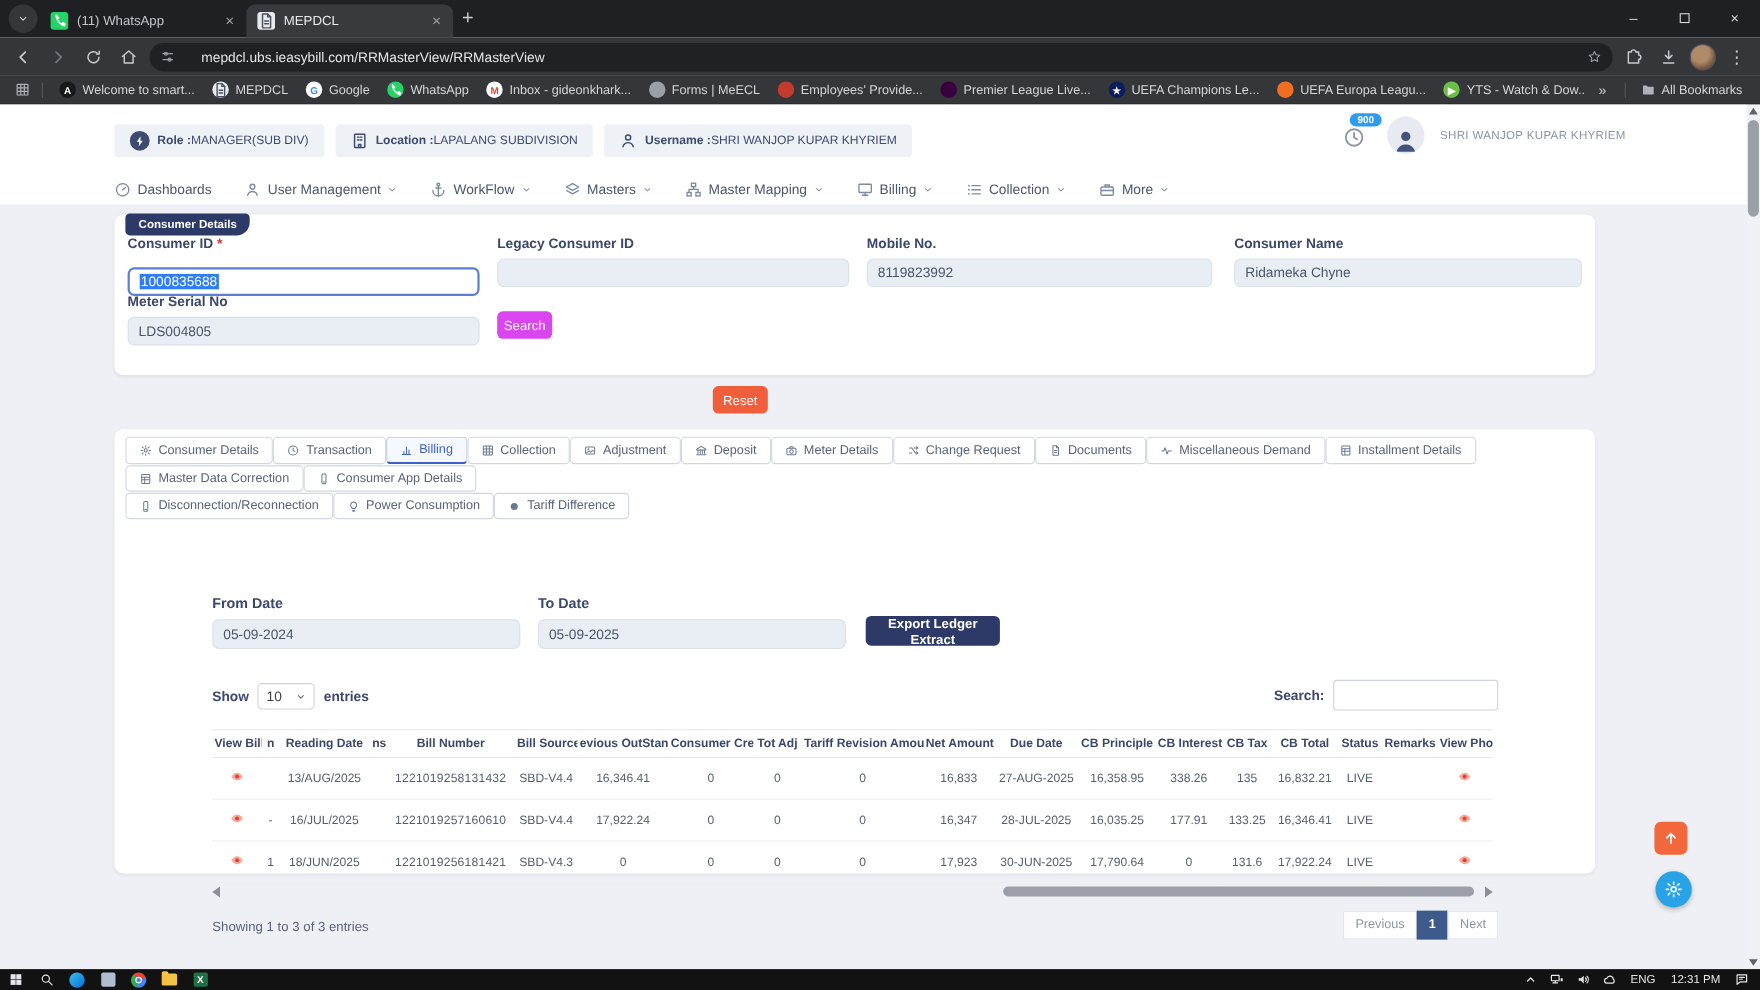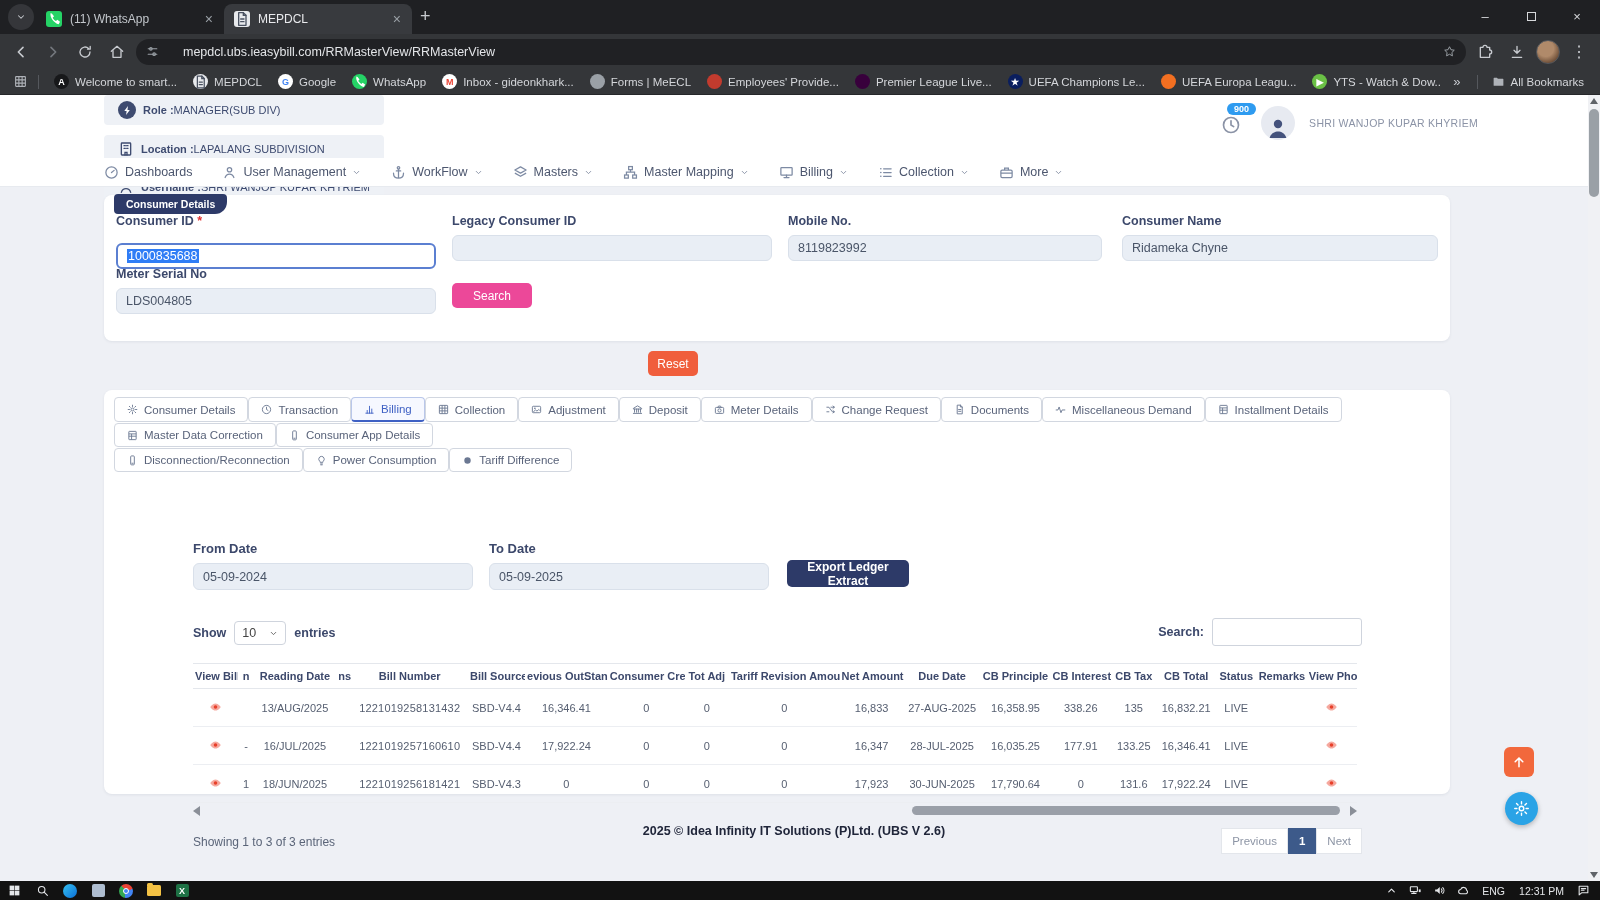--- a/index.html
+++ b/index.html
@@ -38,21 +38,21 @@
   .bm { display:flex; align-items:center; gap:6px; color:#d4d6da; font-size:11.5px; padding:3px 7px; border-radius:4px; white-space:nowrap; }
   .bm .chip { width:15px; height:15px; border-radius:50%; display:flex; align-items:center; justify-content:center; font-size:9px; font-weight:bold; flex:none; }
   .bm .chip .ic { width:10px; height:10px; }
   .bm-more { color:#c8cbd0; font-size:13px; padding:0 8px; }
   .allbm { display:flex; align-items:center; gap:6px; color:#d4d6da; font-size:11.5px; padding:0 6px; }
   .allbm .ic { width:13px; height:13px; color:#aeb2b8; }
 
   
   .page { position:absolute; top:95px; left:0; right:12px; bottom:19px; background:#eef0f5; overflow:hidden; }
   .siteheader { position:absolute; top:0; left:0; right:0; height:63px; background:#ffffff; }
-  .hbadges { position:absolute; left:104px; top:0; display:flex; gap:10px;flex-direction:column; }
+  .hbadges { position:absolute; left:104px; top:18px; display:flex; gap:10px; }
   .hbadge { display:flex; align-items:center; gap:7px; background:#eef1f6; border-radius:4px; padding:6px 14px; font-size:11px; color:#3e4b70; }
   .hbadge .cir { width:18px; height:18px; border-radius:50%; background:#3e4b70; color:#fff; display:flex; align-items:center; justify-content:center; }
   .hbadge .cir .ic { width:11px; height:11px; }
   .hbadge .sq-ic { width:16px; height:16px; color:#3e4b70; }
   .hbadge b { font-weight:bold; }
   .huser { position:absolute; right:110px; top:10px; display:flex; align-items:center; gap:14px; }
   .notif { position:relative; width:26px; height:26px; color:#8b93a6; margin-top:10px; }
   .notif .ic { width:20px; height:20px; }
   .nbadge { position:absolute; top:-12px; left:6px; background:#2e9bf0; color:#fff; font-size:9px; font-weight:bold; border-radius:8px; padding:1px 7px; }
   .hav { width:34px; height:34px; border-radius:50%; background:#e7eaf1; display:flex; align-items:flex-end; justify-content:center; overflow:hidden; color:#44527c; }
@@ -70,21 +70,21 @@
   
   .card { position:absolute; background:#fff; border-radius:8px; box-shadow:0 1px 3px rgba(40,50,80,.08); }
   .form-card { left:104px; top:100px; width:1346px; height:146px; }
   .section-badge { position:absolute; top:-1px; left:10px; background:#2d3a68; color:#fff; font-size:10.5px; font-weight:bold; padding:4px 12px; border-radius:4px 4px 12px 4px; }
   .f-label { position:absolute; font-size:12.5px; font-weight:bold; color:#3c486b; }
   .f-label .req { color:#e03131; }
   .tinput { position:absolute; height:26px; background:#e9eef5; border:1px solid #d9e0ea; border-radius:6px; font-size:12.5px; color:#4a5568; display:flex; align-items:center; padding:0 9px; }
   .tinput.focused { background:#fff; border:2px solid #5b7fd1; }
   .sel-text { background:#2f7df6; color:#fff; padding:0 1px; }
   .btn { border:none; border-radius:5px; color:#fff; font-size:12px; display:flex; align-items:center; justify-content:center; font-family:inherit; }
-  .search-btn { position:absolute; left:348px; top:88px; width:80px; height:25px; background:#ec4899; }
+  .search-btn { position:absolute; left:348px; top:88px; width:50px; height:25px; background:#d946ef; }
   .reset-btn { position:absolute; left:648px; top:256px; width:50px; height:25px; background:#f05e3c; }
 
   
   .tabs-card { left:104px; top:295px; width:1346px; height:404px; }
   .apptabs { padding:7px 10px 0 10px; display:flex; flex-wrap:wrap; }
   .apptab { display:flex; align-items:center; gap:6px; border:1px solid #d2d7e0; background:#fff; padding:5px 12px; font-size:11.5px; color:#59637a; border-radius:4px; margin:0 0 1px 0; }
   .apptab .ticon { width:11px; height:11px; color:#6b7892; }
   .apptab .ticon .ic { width:11px; height:11px; }
   .apptab.active { color:#3f61c4; border-color:#b9c7ea; border-bottom:2px solid #3f61c4; background:#f6f8ff; }
   .apptab.active .ticon { color:#3f61c4; }
@@ -1041,21 +1041,20 @@
 
         <div class="summary">Showing 1 to 3 of 3 entries</div>
         <div class="paging">
           <span class="pg">Previous</span>
           <span class="pg cur">1</span>
           <span class="pg">Next</span>
         </div>
       </div>
     </div>
 
-    <div class="sitefooter">2025 © Idea Infinity IT Solutions (P)Ltd. (UBS V 2.6)</div>
 
     <div class="fab-top">
         <svg class="ic">
           <use href="#i-up"></use>
         </svg>
       </div>
     <div class="fab-gear">
         <svg class="ic">
           <use href="#i-gear"></use>
         </svg>

